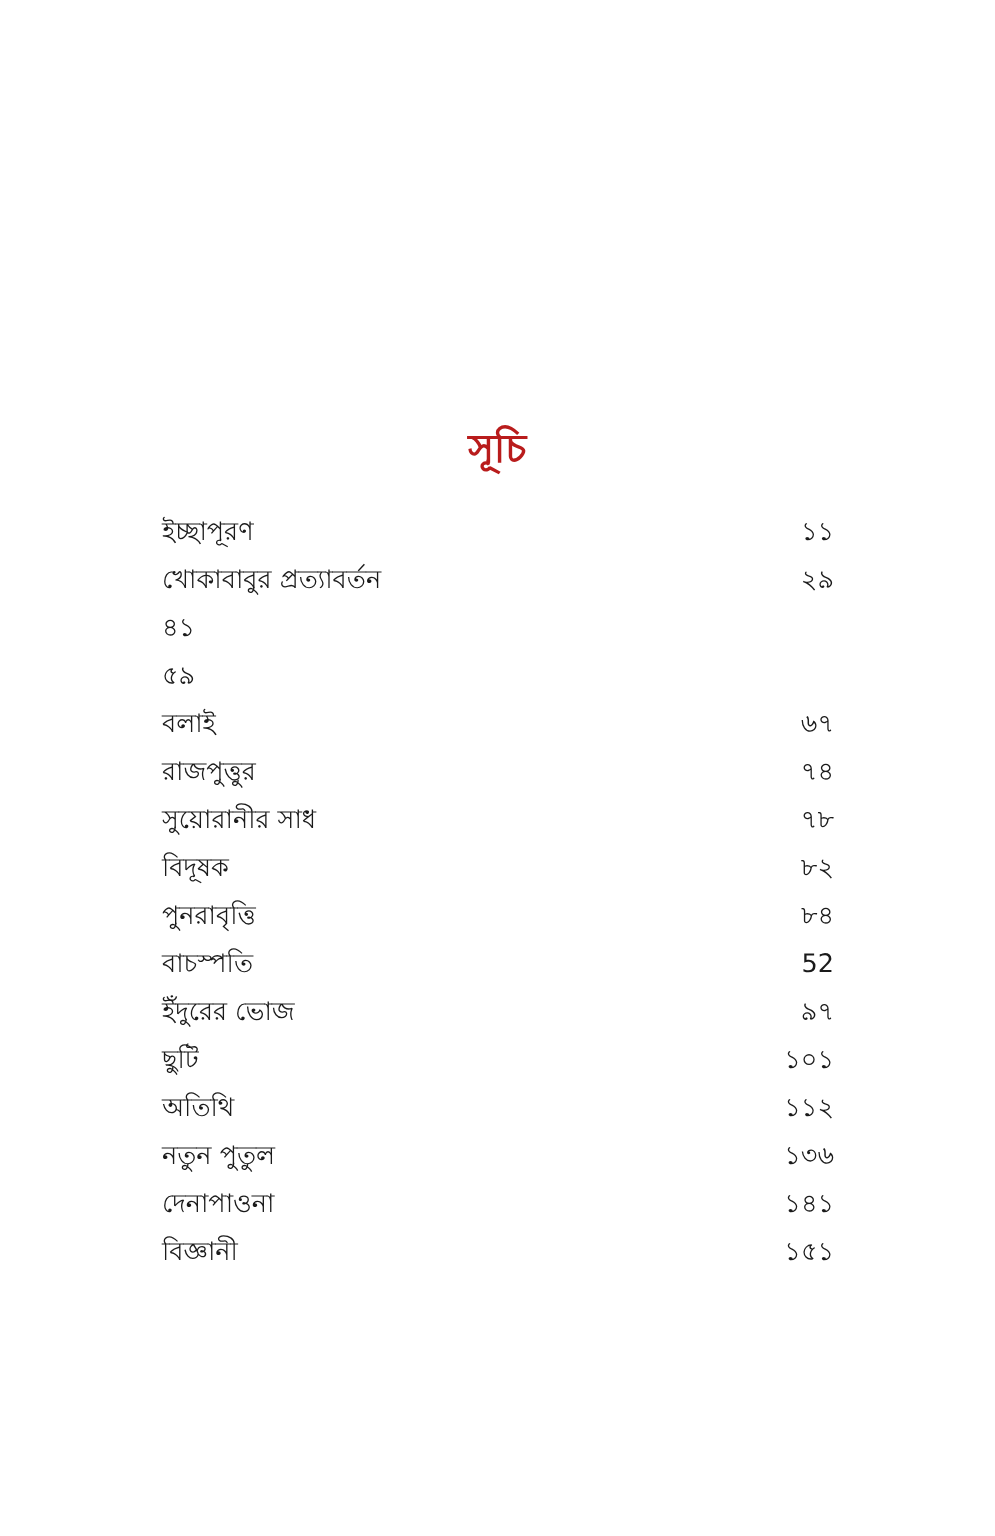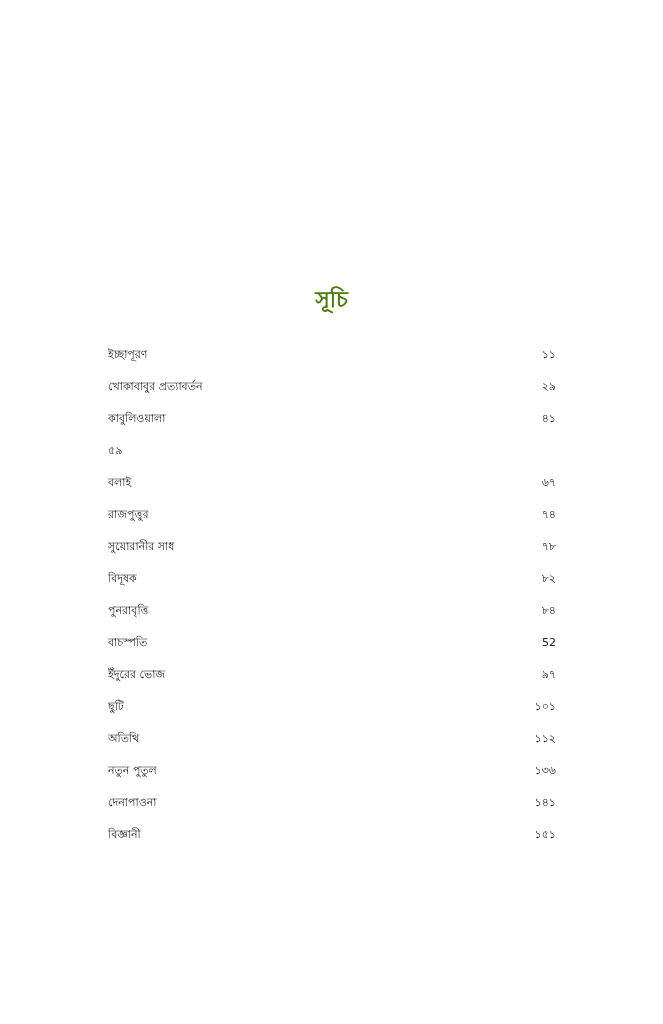--- a/index.html
+++ b/index.html
@@ -21,40 +21,40 @@
       width: 663px;
       height: 1024px;
       background: #ffffff;
     }
     .toc-title {
       position: absolute;
       top: 280px;
       left: 0;
       width: 663px;
       text-align: center;
-      font-size: 22px;
+      font-size: 26px;
       font-weight: bold;
       line-height: 40px;
-      color: #4d7c0f;
+      color: #b91c1c;
     }
     .toc-list {
       position: absolute;
       top: 339px;
       left: 108px;
       width: 448px;
       margin: 0;
       padding: 0;
       list-style: none;
     }
     .toc-row {
       display: flex;
       justify-content: space-between;
       align-items: center;
       height: 32px;
-      font-size: 11px;
+      font-size: 17px;
       line-height: 32px;
     }
     .toc-entry-title {
       white-space: nowrap;
     }
     .toc-entry-page {
       white-space: nowrap;
       text-align: center;
     }
   </style>
@@ -67,21 +67,20 @@
   <ul class="toc-list">
     <li class="toc-row">
       <span class="toc-entry-title">ইচ্ছাপূরণ</span>
       <span class="toc-entry-page">১১</span>
     </li>
     <li class="toc-row">
       <span class="toc-entry-title">খোকাবাবুর প্রত্যাবর্তন</span>
       <span class="toc-entry-page">২৯</span>
     </li>
     <li class="toc-row">
-      <span class="toc-entry-title">কাবুলিওয়ালা</span>
       <span class="toc-entry-page">৪১</span>
     </li>
     <li class="toc-row">
       <span class="toc-entry-page">৫৯</span>
     </li>
     <li class="toc-row">
       <span class="toc-entry-title">বলাই</span>
       <span class="toc-entry-page">৬৭</span>
     </li>
     <li class="toc-row">

